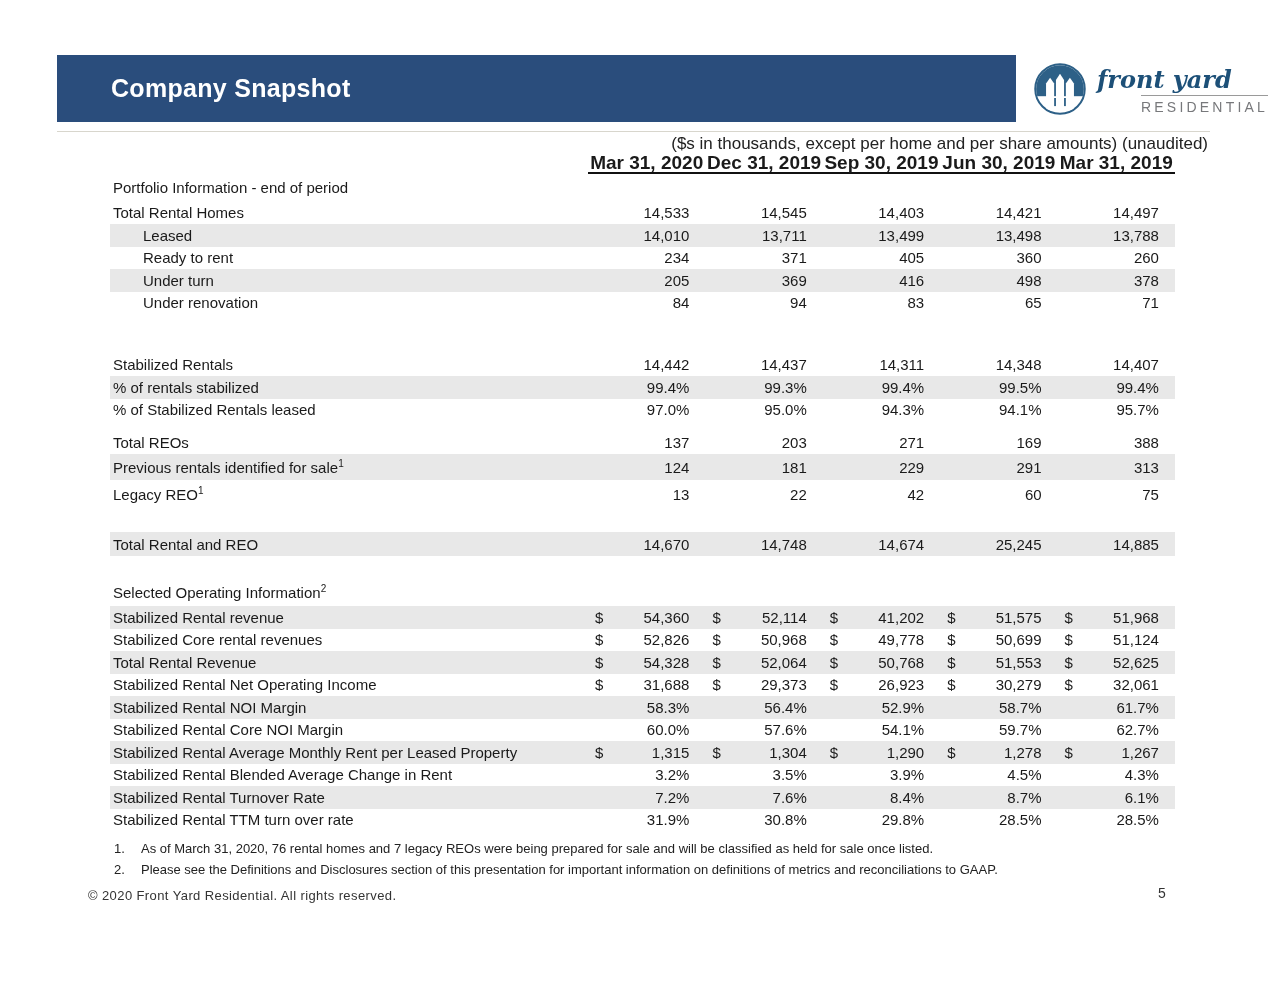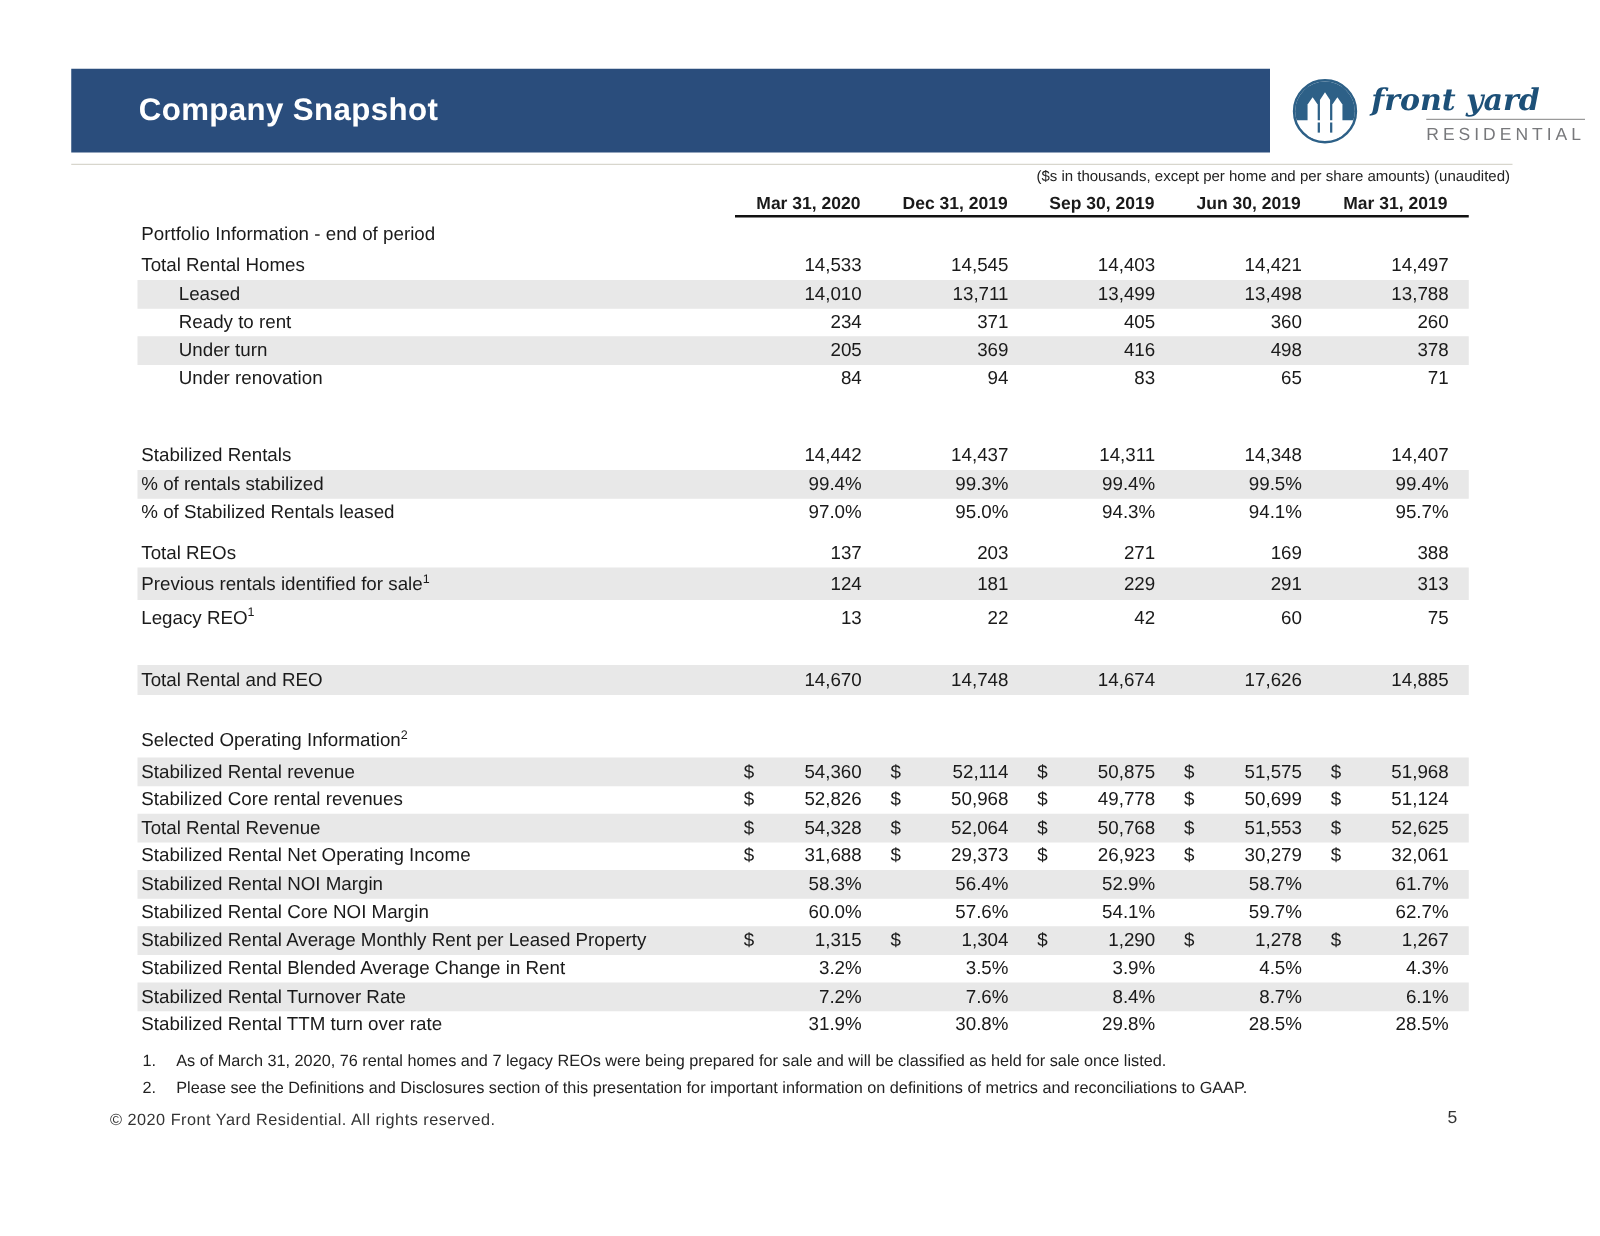--- a/index.html
+++ b/index.html
@@ -24,27 +24,27 @@
   
   .logo{position:absolute;left:1033px;top:60px;height:62px;display:flex;align-items:center;}
   .logo-text{margin-left:10px;}
   .logo-word{font-family:"DejaVu Serif",serif;font-style:italic;font-weight:bold;
     font-size:24px;color:var(--logo-text-blue);line-height:1.05;}
   .logo-sub{font-size:14px;letter-spacing:3.2px;color:var(--logo-gray);
     border-top:1.5px solid #9a9a9a;margin-top:3px;padding-top:3px;margin-left:44px;}
 
   .header-divider{position:absolute;left:57px;top:131px;width:1153px;height:1px;background:var(--divider);}
 
-  .units-note{position:absolute;right:72px;top:134px;font-size:12px;color:#222;}
+  .units-note{position:absolute;right:72px;top:134px;font-size:17px;color:#222;}
 
   
   .fin-table{position:absolute;left:110px;top:152px;width:1065px;font-size:15px;}
   .col-head{margin-left:478px;display:grid;grid-template-columns:repeat(5,117.4px);
     border-bottom:2px solid #111;height:22px;align-items:end;}
-  .col-h{font-weight:bold;text-align:center;font-size:14px;padding-bottom:2px;white-space:nowrap;}
+  .col-h{font-weight:bold;text-align:center;font-size:19px;padding-bottom:2px;white-space:nowrap;}
 
   .trow{display:grid;grid-template-columns:478px repeat(5,117.4px);align-items:center;height:22.5px;}
   .trow.shaded{background:var(--row-shade);}
   .trow.bold{font-weight:normal;}
   .tlabel{padding-left:3px;white-space:nowrap;}
   .trow.indent .tlabel{padding-left:33px;}
   .tcell{display:flex;justify-content:flex-end;align-items:center;padding-right:16px;white-space:nowrap;}
   .tcell .dollar{margin-right:auto;padding-left:7px;}
   sup{font-size:10px;vertical-align:super;line-height:0;}
 
@@ -312,21 +312,21 @@
           <div class="tcell">
             <span class="val">14,670</span>
           </div>
           <div class="tcell">
             <span class="val">14,748</span>
           </div>
           <div class="tcell">
             <span class="val">14,674</span>
           </div>
           <div class="tcell">
-            <span class="val">17,626</span>
+            <span class="val">25,245</span>
           </div>
           <div class="tcell">
             <span class="val">14,885</span>
           </div>
         </div>
         <div style="height: 22px;"></div>
         <div class="trow bold" style="height: 28px;">
           <div class="tlabel">Selected Operating Information<sup>2</sup></div>
         </div>
         <div class="trow shaded">
@@ -334,21 +334,21 @@
           <div class="tcell">
             <span class="dollar">$</span>
             <span class="val">54,360</span>
           </div>
           <div class="tcell">
             <span class="dollar">$</span>
             <span class="val">52,114</span>
           </div>
           <div class="tcell">
             <span class="dollar">$</span>
-            <span class="val">50,875</span>
+            <span class="val">41,202</span>
           </div>
           <div class="tcell">
             <span class="dollar">$</span>
             <span class="val">51,575</span>
           </div>
           <div class="tcell">
             <span class="dollar">$</span>
             <span class="val">51,968</span>
           </div>
         </div>

